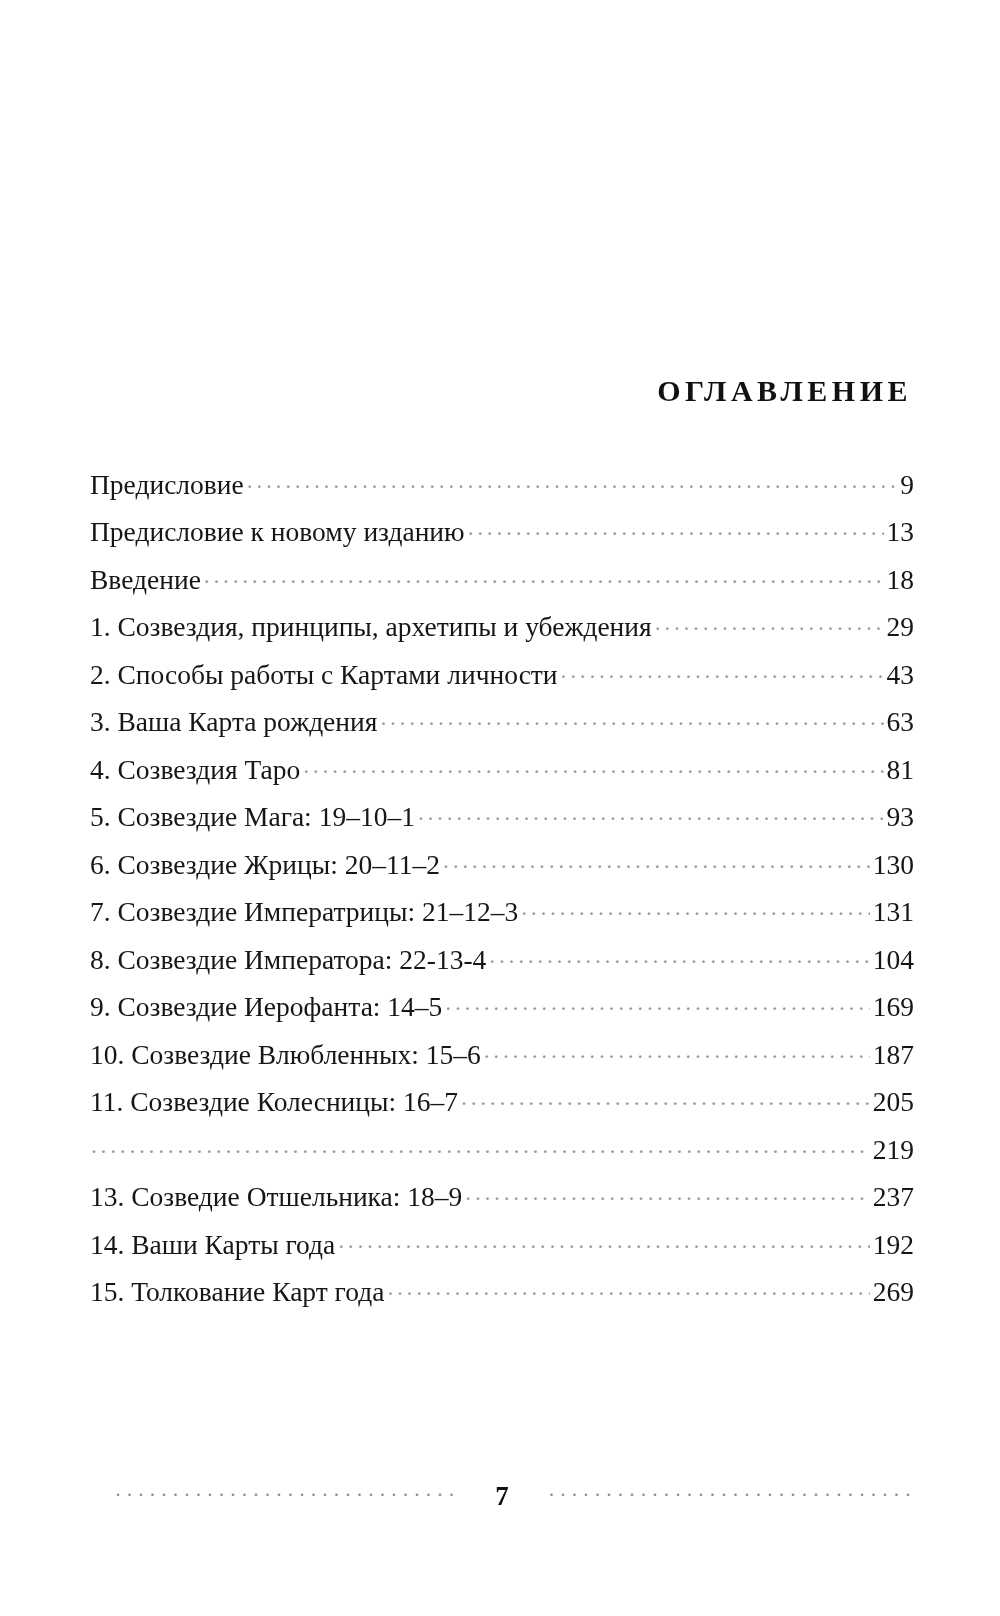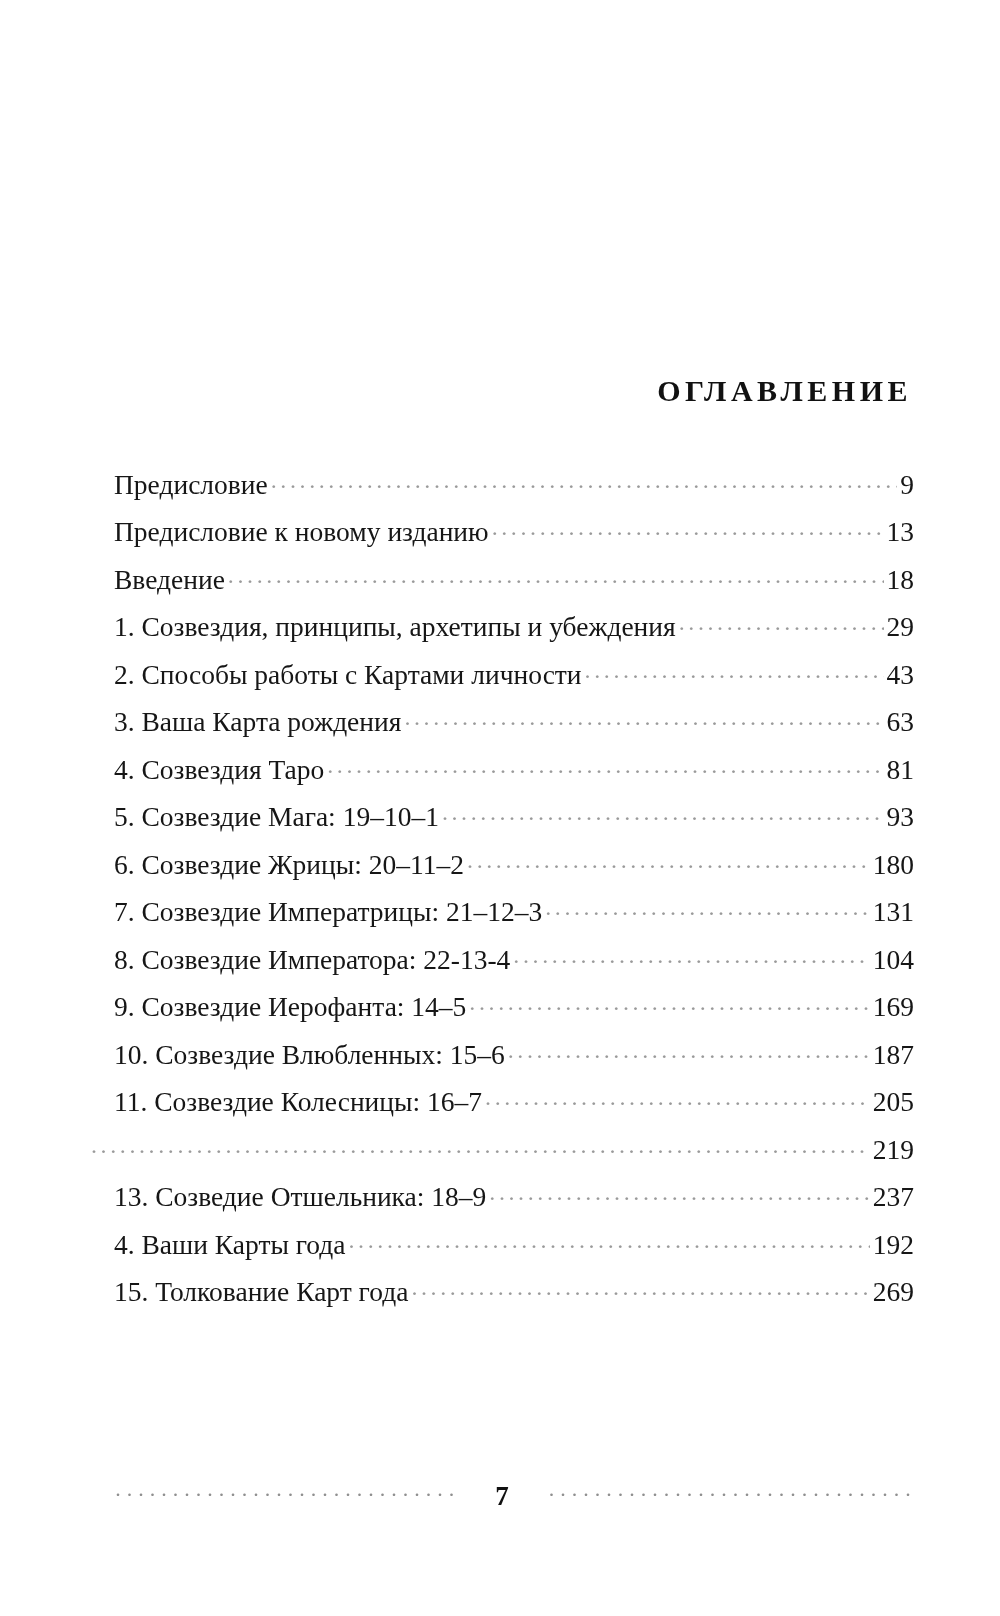--- a/index.html
+++ b/index.html
@@ -49,21 +49,20 @@
     font-size: 27.5px;
     line-height: 1;
     height: 47.5px;
     color: #161616;
     white-space: nowrap;
   }
 
   .toc-label {
     flex: 0 0 auto;
     padding-right: 2px;
-    margin-left: 24px;
   }
 
   .toc-dots {
     flex: 1 1 auto;
     position: relative;
     height: 1em;
     overflow: hidden;
     margin: 0 1px;
   }
   .toc-dots::after {
@@ -180,21 +179,21 @@
 
     <div class="toc-row">
       <span class="toc-label">5. Созвездие Мага: 19–10–1</span>
       <span class="toc-dots"></span>
       <span class="toc-page">93</span>
     </div>
 
     <div class="toc-row">
       <span class="toc-label">6. Созвездие Жрицы: 20–11–2</span>
       <span class="toc-dots"></span>
-      <span class="toc-page">180</span>
+      <span class="toc-page">130</span>
     </div>
 
     <div class="toc-row">
       <span class="toc-label">7. Созвездие Императрицы: 21–12–3</span>
       <span class="toc-dots"></span>
       <span class="toc-page">131</span>
     </div>
 
     <div class="toc-row">
       <span class="toc-label">8. Созвездие Императора: 22-13-4</span>
@@ -225,21 +224,21 @@
       <span class="toc-page">219</span>
     </div>
 
     <div class="toc-row">
       <span class="toc-label">13. Созведие Отшельника: 18–9</span>
       <span class="toc-dots"></span>
       <span class="toc-page">237</span>
     </div>
 
     <div class="toc-row">
-      <span class="toc-label">4. Ваши Карты года</span>
+      <span class="toc-label">14. Ваши Карты года</span>
       <span class="toc-dots"></span>
       <span class="toc-page">192</span>
     </div>
 
     <div class="toc-row">
       <span class="toc-label">15. Толкование Карт года</span>
       <span class="toc-dots"></span>
       <span class="toc-page">269</span>
     </div>
 

